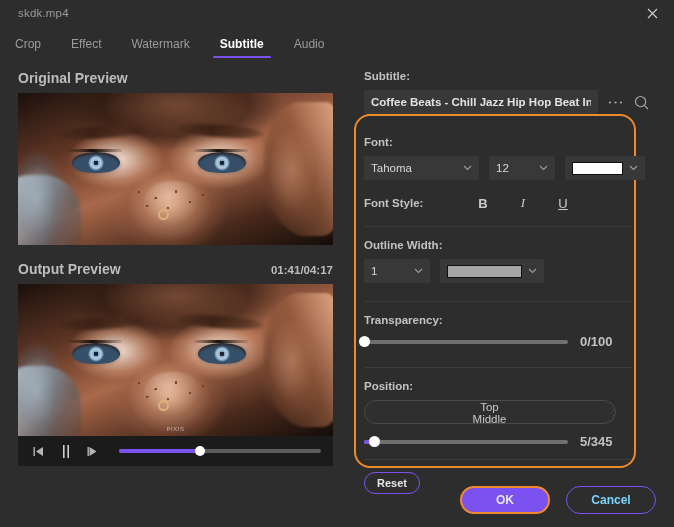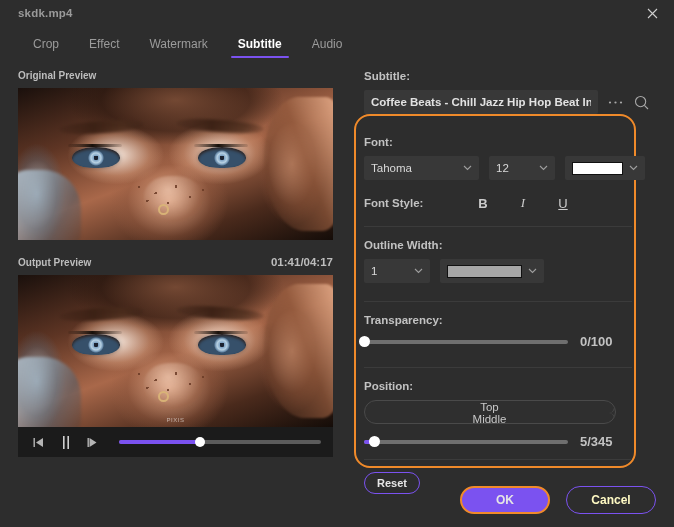--- a/index.html
+++ b/index.html
@@ -16,35 +16,34 @@
     color: #d6d6d6;
   }
 
   
   .titlebar {
     height: 26px;
     display: flex; align-items: center;
     padding: 0 0 0 18px;
     background: #2d2d2d;
   }
-  .title-text { font-size: 11.5px; color: #9a9a9a; letter-spacing: .2px; font-weight: bold; }
+  .title-text { font-size: 11.5px; color: #9a9a9a; letter-spacing: .2px; }
   .close-btn {
     position: absolute; top: 0; right: 0;
     width: 44px; height: 26px;
     display: flex; align-items: center; justify-content: center;
     color: #cfcfcf; font-size: 14px; line-height: 1;
     cursor: pointer;
   }
   .close-btn svg { display:block; }
 
   
   .tabs {
     height: 32px;
     display: flex; align-items: flex-end;
-    padding-left: 18px;
     gap: 0px;
   }
   .tab {
     position: relative;
     padding: 0 15px 7px 15px;
     font-size: 12px; color: #9b9b9b;
     cursor: pointer; white-space: nowrap;
   }
   .tab.active { color: #ffffff; font-weight: bold; }
   .tab.active::after {
@@ -55,21 +54,21 @@
   
   .body { display: flex; height: 469px; }
   .left { width: 352px; padding: 12px 0 0 18px; }
   .right { flex: 1; position: relative; padding-top: 12px; }
 
   
   .prev-head {
     display: flex; justify-content: space-between; align-items: baseline;
     width: 315px; margin-bottom: 7px;
   }
-  .prev-label { font-size: 10px; color: #bdbdbd; font-weight: bold; }
+  .prev-label { font-size: 14px; color: #bdbdbd; font-weight: bold; }
   .prev-time { font-size: 11.5px; color: #bdbdbd; font-weight: bold; }
 
   .photo {
     position: relative;
     width: 315px; height: 152px;
     background: #120d0b;
     overflow: hidden;
   }
   .photo .bg {
     position: absolute; inset: 0;
@@ -273,21 +272,21 @@
   .footer {
     position: absolute; right: 18px; bottom: 13px;
     display: flex; gap: 16px;
   }
   .btn {
     width: 90px; height: 28px; border-radius: 14px;
     display: flex; align-items: center; justify-content: center;
     font-size: 12px; font-weight: bold; cursor: pointer;
   }
   .btn.ok { background: #7b52f0; color: #e5e5e5; border: 2px solid #f08a2a; }
-  .btn.cancel { background: transparent; color: #fef9c3; border: 1px solid #7b52f0; }
+  .btn.cancel { background: transparent; color: #7dd3fc; border: 1px solid #7b52f0; }
 </style>
 </head>
 <body>
 
 <div class="window">
 
   <div class="titlebar">
     <span class="title-text">skdk.mp4</span>
   </div>
   <div class="close-btn">

